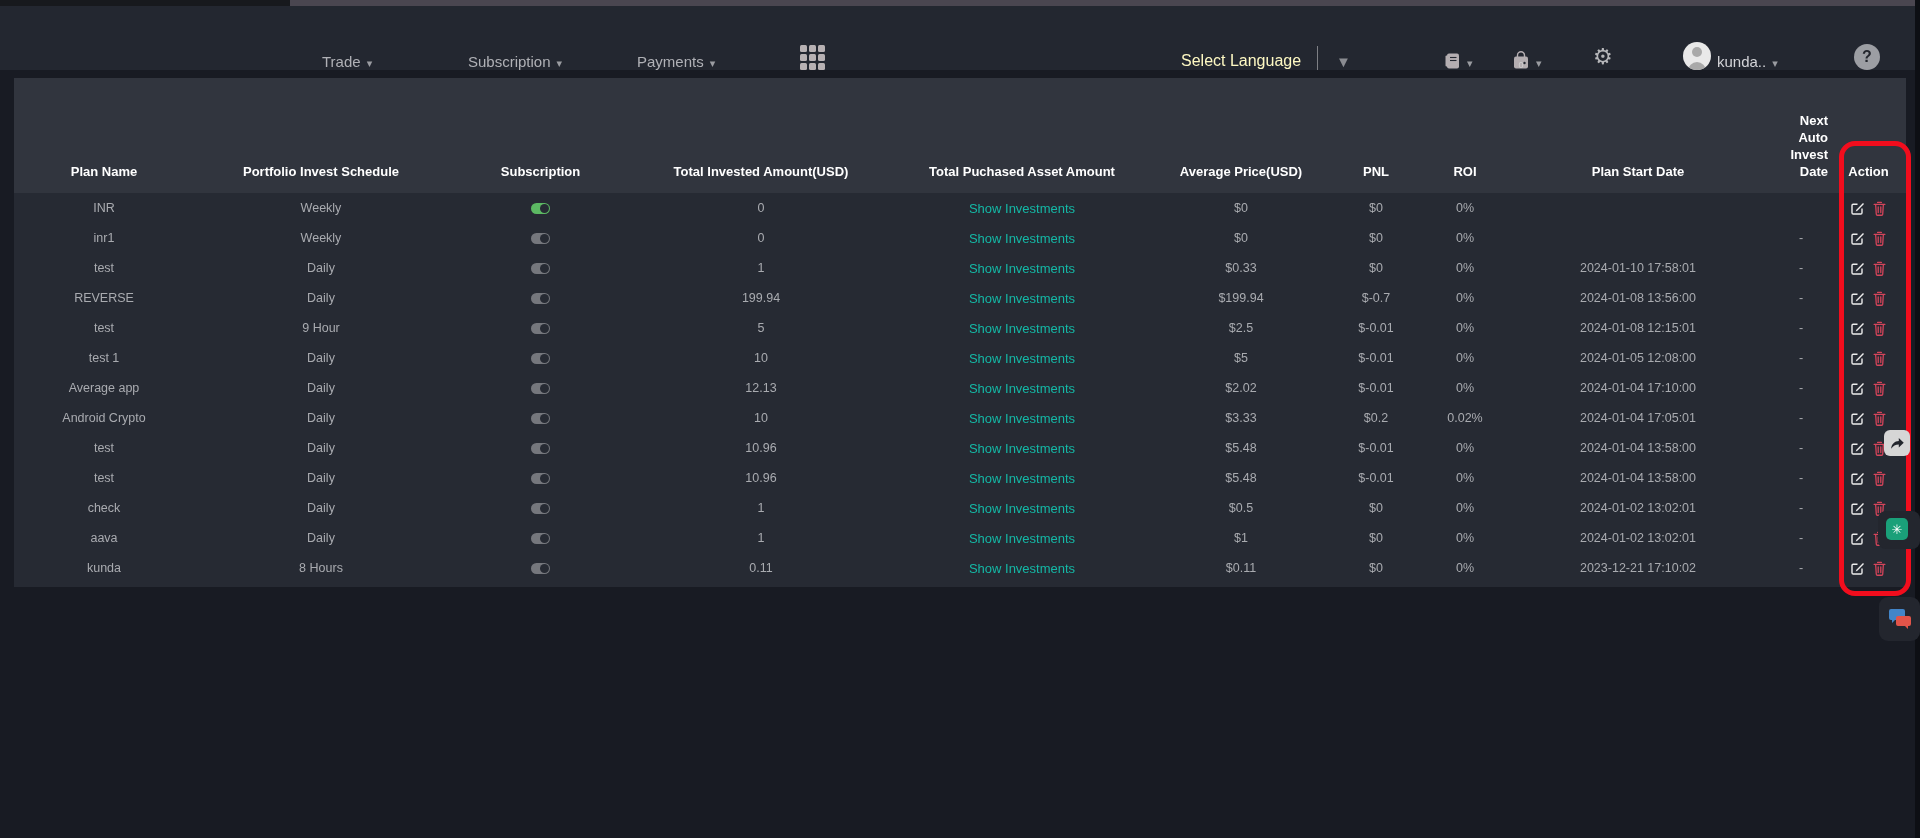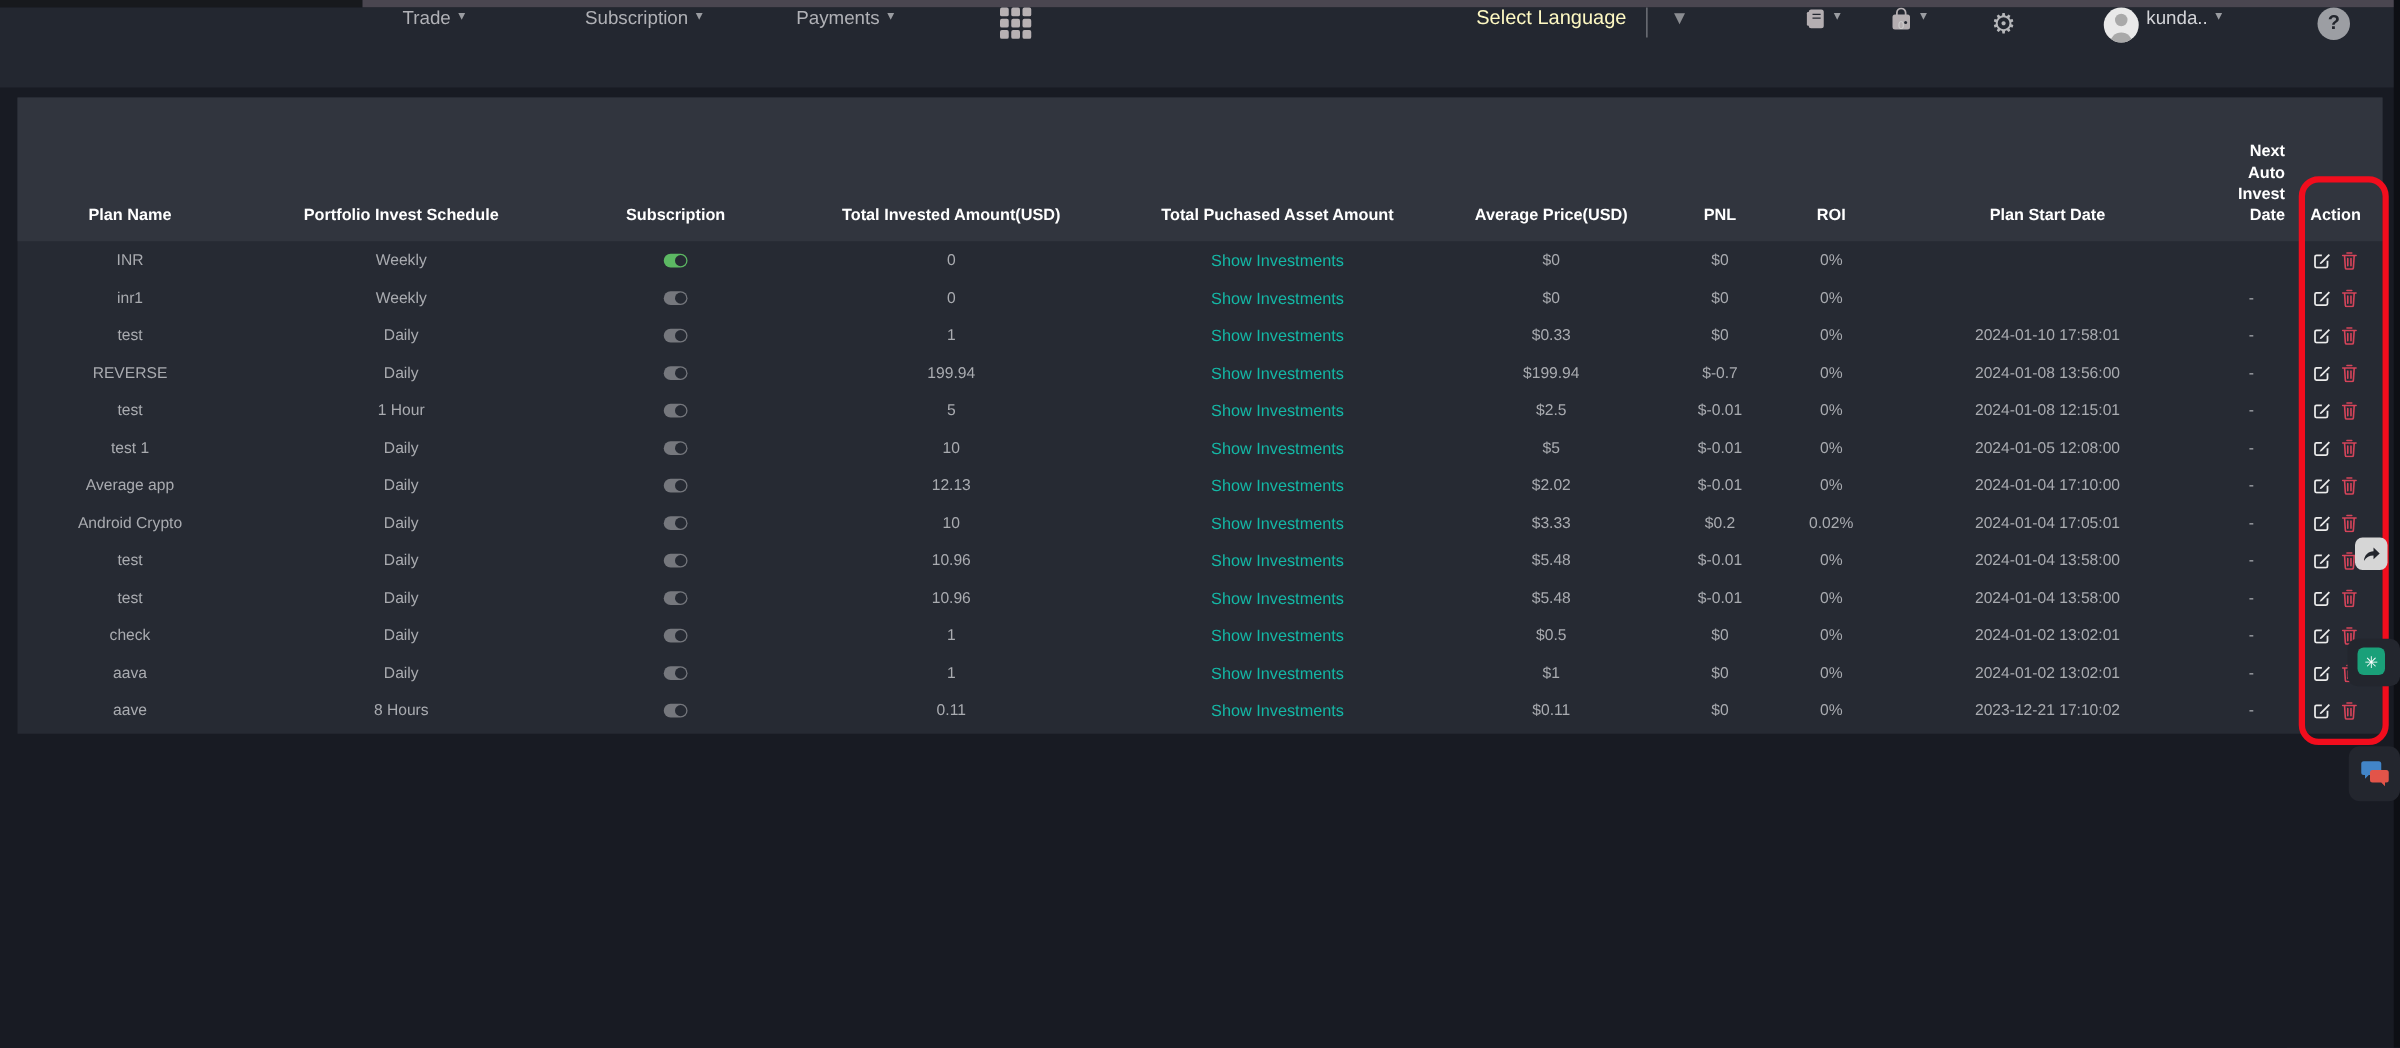--- a/index.html
+++ b/index.html
@@ -5,21 +5,21 @@
   * { margin:0; padding:0; box-sizing:border-box; }
   html,body { width:1920px; height:838px; overflow:hidden; background:#181b23;
               font-family:"Liberation Sans", sans-serif; }
 
   
   .topstrip-left  { position:absolute; left:0; top:0; width:290px; height:6px; background:#17191d; }
   .topstrip-right { position:absolute; left:290px; top:0; width:1630px; height:6px; background:#4a4650; }
 
   
   .navbar { position:absolute; left:0; top:6px; width:1920px; height:64px; background:#232730; }
-  .nav-item { position:absolute; top:0; height:64px; display:flex; align-items:flex-start; gap:6px;
+  .nav-item { position:absolute; top:0; height:64px; display:flex; align-items:flex-end; gap:6px;
               color:#b0b1b6; font-size:15px; cursor:pointer; }
   .caret { font-size:11px; color:#9a9ca1; }
   .lang-caret { font-size:15px; color:#8a8c91; }
   .v-divider { width:1px; height:24px; background:#7e8085; margin:0 12px 0 10px; }
 
   .grid-icon { display:grid; grid-template-columns:repeat(3,7px); grid-template-rows:repeat(3,7px); gap:2px; }
   .grid-icon span { background:#b7b1b3; border-radius:1.5px; }
 
   .gear { font-size:22px; color:#b6b7ba; }
 
@@ -282,21 +282,21 @@
       <span class="icon-btn">
         <svg width="13" height="15" viewBox="0 0 12 14">
           <path d="M4.2 1.3h3.6 M1 3.2h10 M2.4 3.2l.6 9.2a1 1 0 0 0 1 .9h4a1 1 0 0 0 1-.9l.6-9.2 M4.8 5.4v5.4 M7.2 5.4v5.4" fill="none" stroke="#d6445a" stroke-width="1.2" stroke-linecap="round"></path>
         </svg>
       </span>
     </div>
   </div>
 
   <div class="tr">
     <div class="td c0">test</div>
-    <div class="td c1">1 Hour</div>
+    <div class="td c1">9 Hour</div>
     <div class="td c2">
       <span class="toggle off"></span>
     </div>
     <div class="td c3">5</div>
     <div class="td c4">
       <span class="link">Show Investments</span>
     </div>
     <div class="td c5">$2.5</div>
     <div class="td c6">$-0.01</div>
     <div class="td c7">0%</div>
@@ -521,21 +521,21 @@
       </span>
       <span class="icon-btn">
         <svg width="13" height="15" viewBox="0 0 12 14">
           <path d="M4.2 1.3h3.6 M1 3.2h10 M2.4 3.2l.6 9.2a1 1 0 0 0 1 .9h4a1 1 0 0 0 1-.9l.6-9.2 M4.8 5.4v5.4 M7.2 5.4v5.4" fill="none" stroke="#d6445a" stroke-width="1.2" stroke-linecap="round"></path>
         </svg>
       </span>
     </div>
   </div>
 
   <div class="tr">
-    <div class="td c0">aave</div>
+    <div class="td c0">kunda</div>
     <div class="td c1">8 Hours</div>
     <div class="td c2">
       <span class="toggle off"></span>
     </div>
     <div class="td c3">0.11</div>
     <div class="td c4">
       <span class="link">Show Investments</span>
     </div>
     <div class="td c5">$0.11</div>
     <div class="td c6">$0</div>

